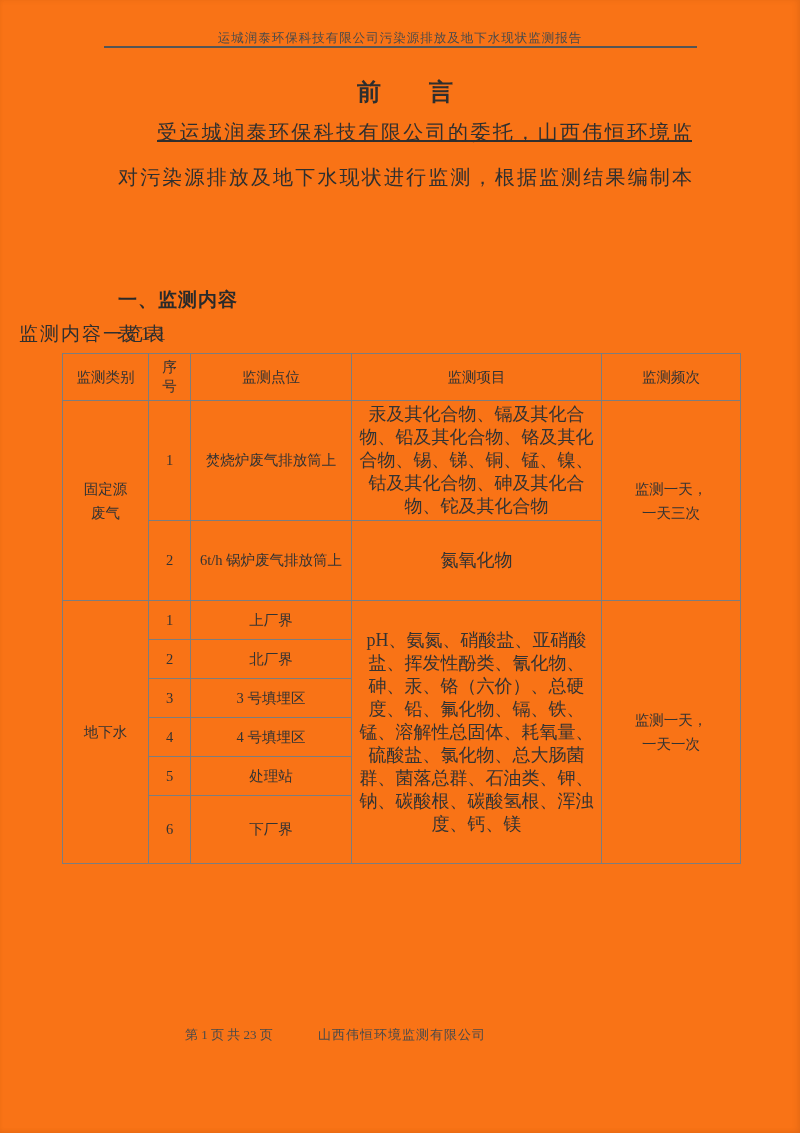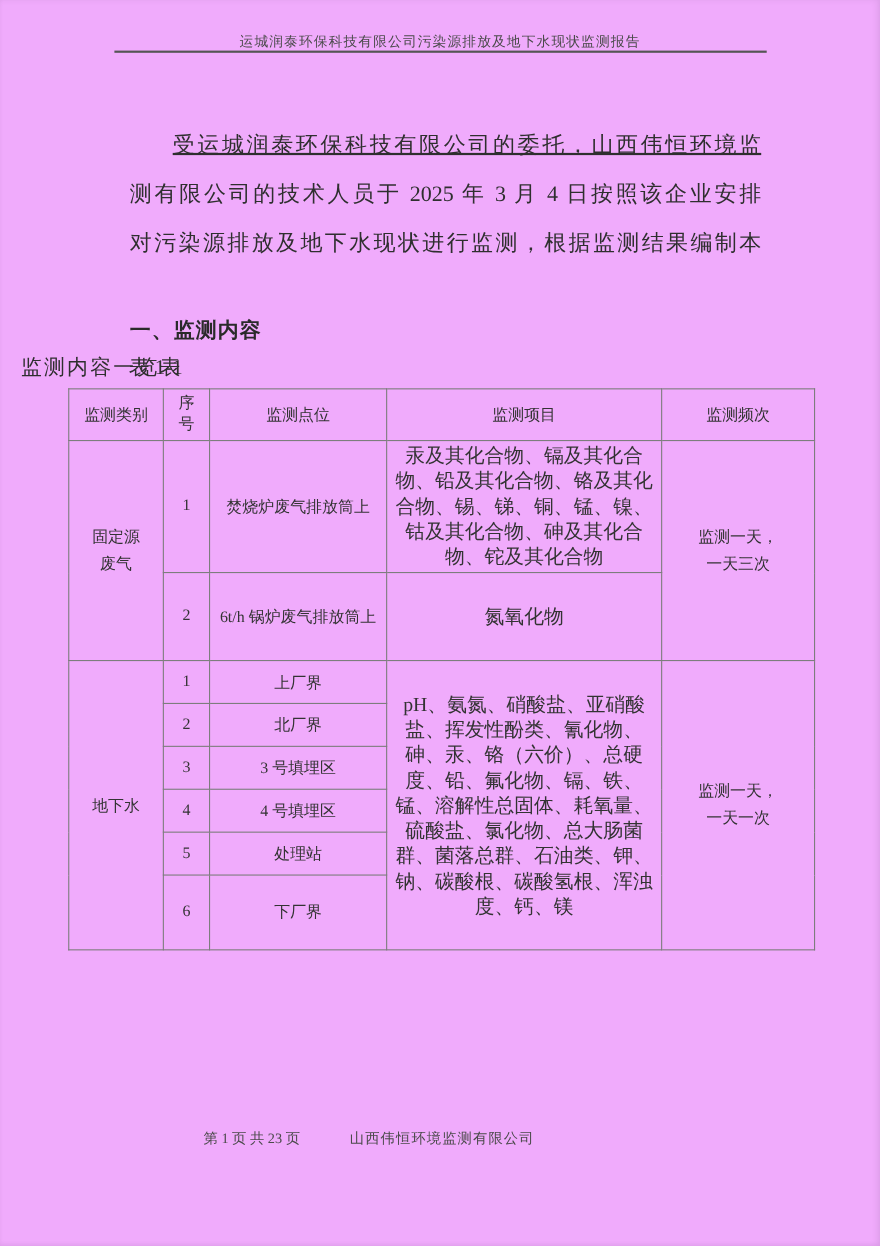--- a/index.html
+++ b/index.html
@@ -1,21 +1,21 @@
 <!DOCTYPE html>
 <html><head>
 <meta charset="utf-8">
 <style>
   html, body { margin: 0; padding: 0; background: #e8e8e6; }
   .page {
     position: relative;
     width: 800px;
     height: 1133px;
     margin: 0 auto;
-    background: #f0abfc;
+    background: #f97316;
     color: #333;
     font-family: "Liberation Serif", "DejaVu Serif", serif;
     overflow: hidden;
     box-shadow: inset -3px 0 6px rgba(0,0,0,0.06), inset 0 -2px 4px rgba(0,0,0,0.04);
   }
   .doc-header {
     position: absolute;
     top: 30px; left: 0; width: 100%;
     text-align: center;
     font-size: 12.5px;
@@ -112,24 +112,24 @@
   .doc-footer .footer-company { margin-left: 42px; letter-spacing: 1px; }
 </style>
 </head>
 <body>
 
 <div class="page">
 
   <div class="doc-header">运城润泰环保科技有限公司污染源排放及地下水现状监测报告</div>
   <div class="doc-header-rule"></div>
 
+  <div class="doc-title">前　　言</div>
 
   <div class="paragraph">
     <div class="para-line first">受运城润泰环保科技有限公司的委托，山西伟恒环境监</div>
-    <div class="para-line">测有限公司的技术人员于 2025 年 3 月 4 日按照该企业安排</div>
     <div class="para-line">对污染源排放及地下水现状进行监测，根据监测结果编制本</div>
   </div>
 
   <div class="section-heading">一、监测内容</div>
 
   <div class="table-caption">
     <span class="caption-label">表 1-1</span>
     <span class="caption-title">监测内容一览表</span>
   </div>
 

